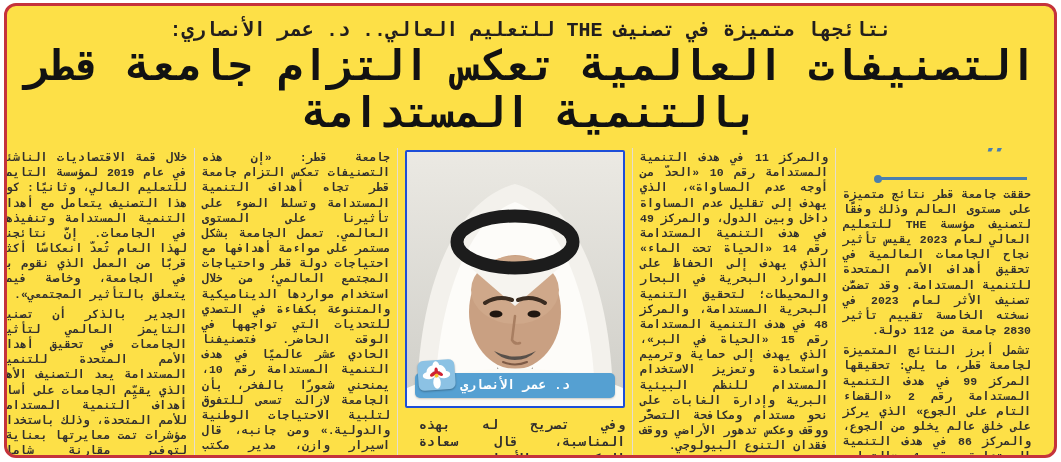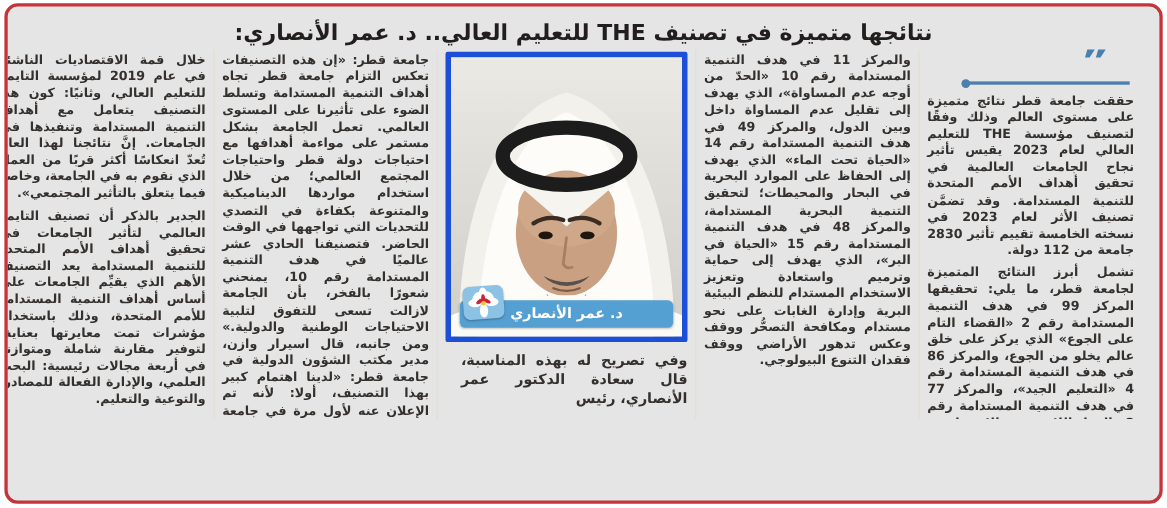--- a/index.html
+++ b/index.html
@@ -1,21 +1,21 @@
 <!DOCTYPE html>
 <html lang="ar"><head>
 <meta charset="utf-8">
 <style>
   html,body{margin:0;padding:0;background:#ffffff;}
   body{width:1061px;height:462px;position:relative;font-family:"DejaVu Sans",sans-serif;}
   .page{
     position:absolute;top:3px;left:4px;right:4px;bottom:4px;
     border:3px solid #c5333b;border-radius:12px;
-    background:#e5e5e5;box-sizing:border-box;
-    padding:9px 16px 4px;overflow:hidden;
+    background:#fde047;box-sizing:border-box;
+    padding:9px 16px 4px;overflow:hidden;font-family:Liberation Mono, monospace;
   }
   .kicker{
     text-align:center;font-weight:bold;font-size:20px;color:#221e1e;
     direction:rtl;margin:2px 0 4px;
   }
   .headline{
     text-align:center;font-weight:bold;font-size:42px;line-height:1.12;
     color:#121212;direction:rtl;letter-spacing:-1px;margin:0 0 8px;
   }
   .body-row{
@@ -32,21 +32,21 @@
   .photo-col{width:220px;}
   
   .byline{margin:0 4px 7px 0;}
   .byline-row{display:flex;align-items:flex-end;gap:6px;justify-content:flex-start;padding-right:18px;}
   .quote-glyph{color:#4a7fae;font-size:40px;line-height:18px;height:20px;overflow:visible;font-weight:bold;}
   .byline-source{font-size:14.5px;color:#2b2b2b;font-weight:bold;padding-bottom:1px;}
   .byline-rule{position:relative;height:2.5px;background:#4a7fae;width:152px;margin-top:7px;}
   .rule-dot{position:absolute;left:-1px;top:-2.5px;width:8px;height:8px;border-radius:50%;background:#4a7fae;}
   
   .photo{
-    position:relative;height:254px;border:5px solid #1d4ed8;border-radius:2px;
+    position:relative;height:254px;border:2px solid #1d4ed8;border-radius:2px;
     overflow:hidden;background:#dddbd5;
   }
   .photo svg{display:block;width:100%;height:100%;}
   .caption-banner{
     position:absolute;left:8px;right:8px;bottom:8px;height:25px;
     background:#55a0d2;border-radius:5px;
     display:flex;align-items:center;justify-content:center;
     color:#ffffff;font-weight:bold;font-size:13px;
     box-shadow:0 1px 2px rgba(0,0,0,.2);
   }
@@ -58,20 +58,21 @@
   }
   .photo-col p{margin-top:9px;font-size:13px;margin-left:14px;}
 </style>
 </head>
 <body>
 
 <div class="page">
 
   <div class="kicker">نتائجها متميزة في تصنيف THE للتعليم العالي.. د. عمر الأنصاري:</div>
 
+  <h1 class="headline">التصنيفات العالمية تعكس التزام جامعة قطر بالتنمية المستدامة</h1>
 
   <div class="body-row">
 
     <div class="col">
       <div class="byline">
         <div class="byline-row">
           <span class="quote-glyph">”</span>
         </div>
         <div class="byline-rule">
           <span class="rule-dot"></span>

